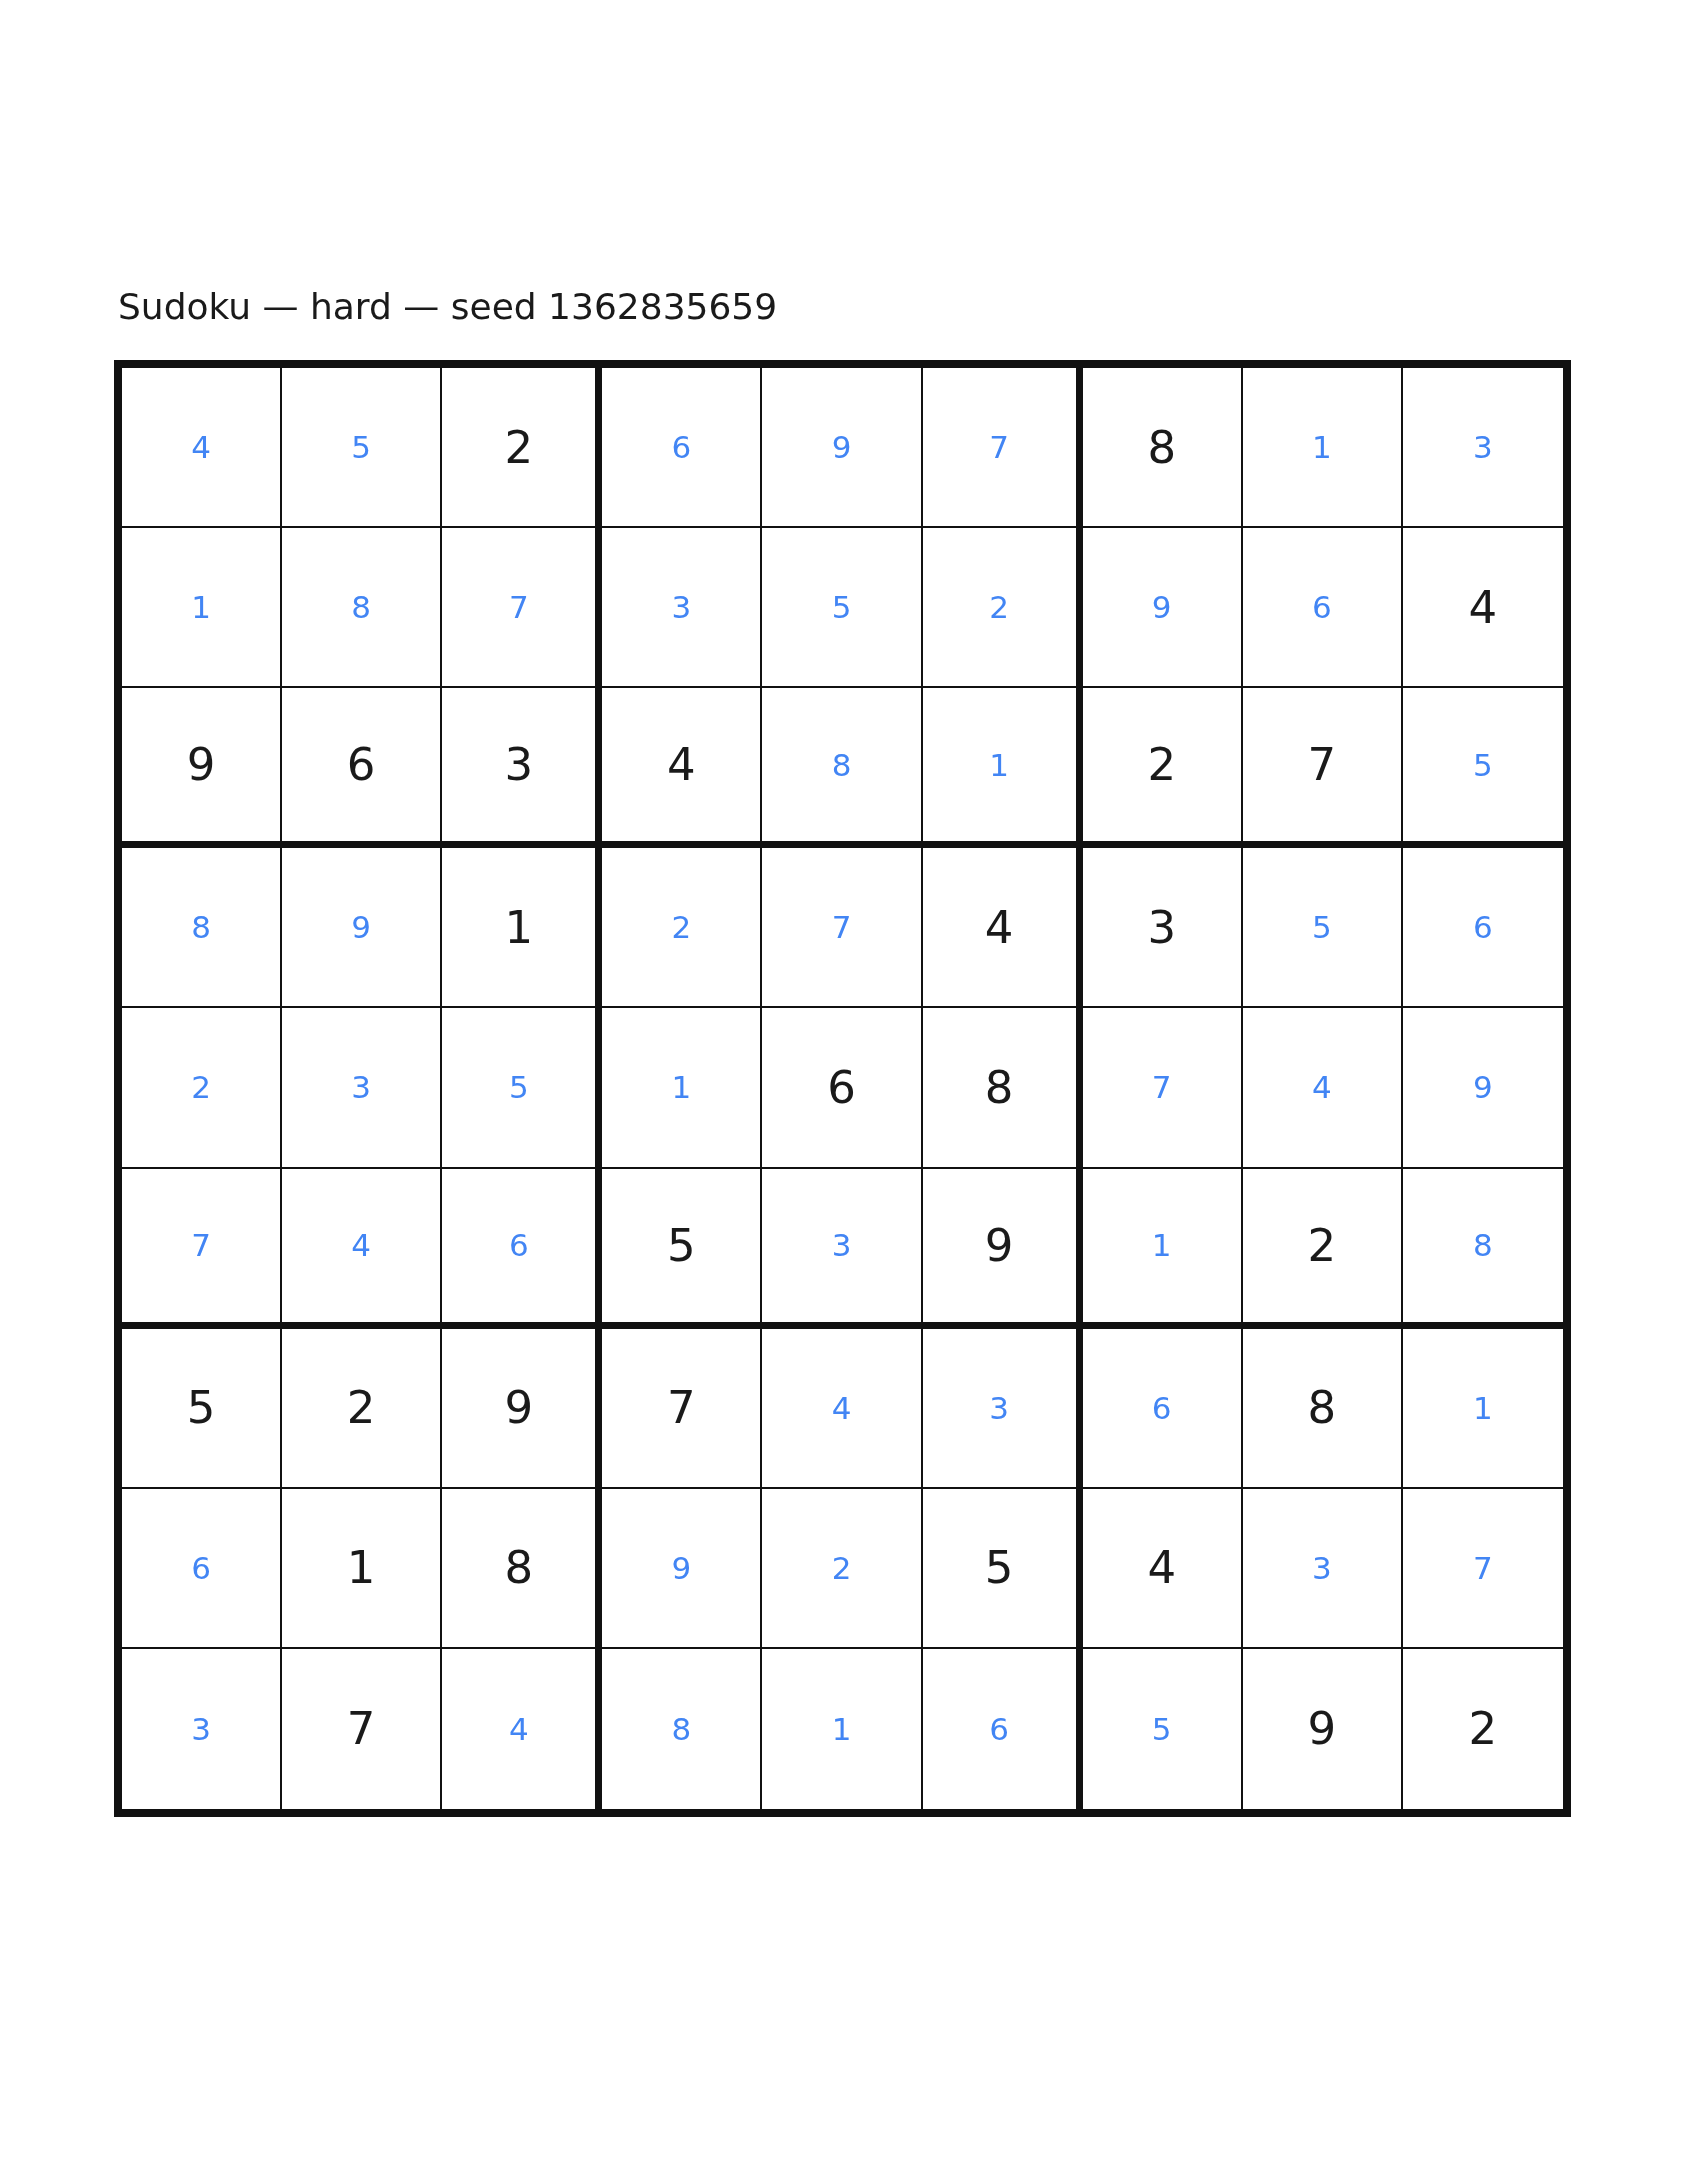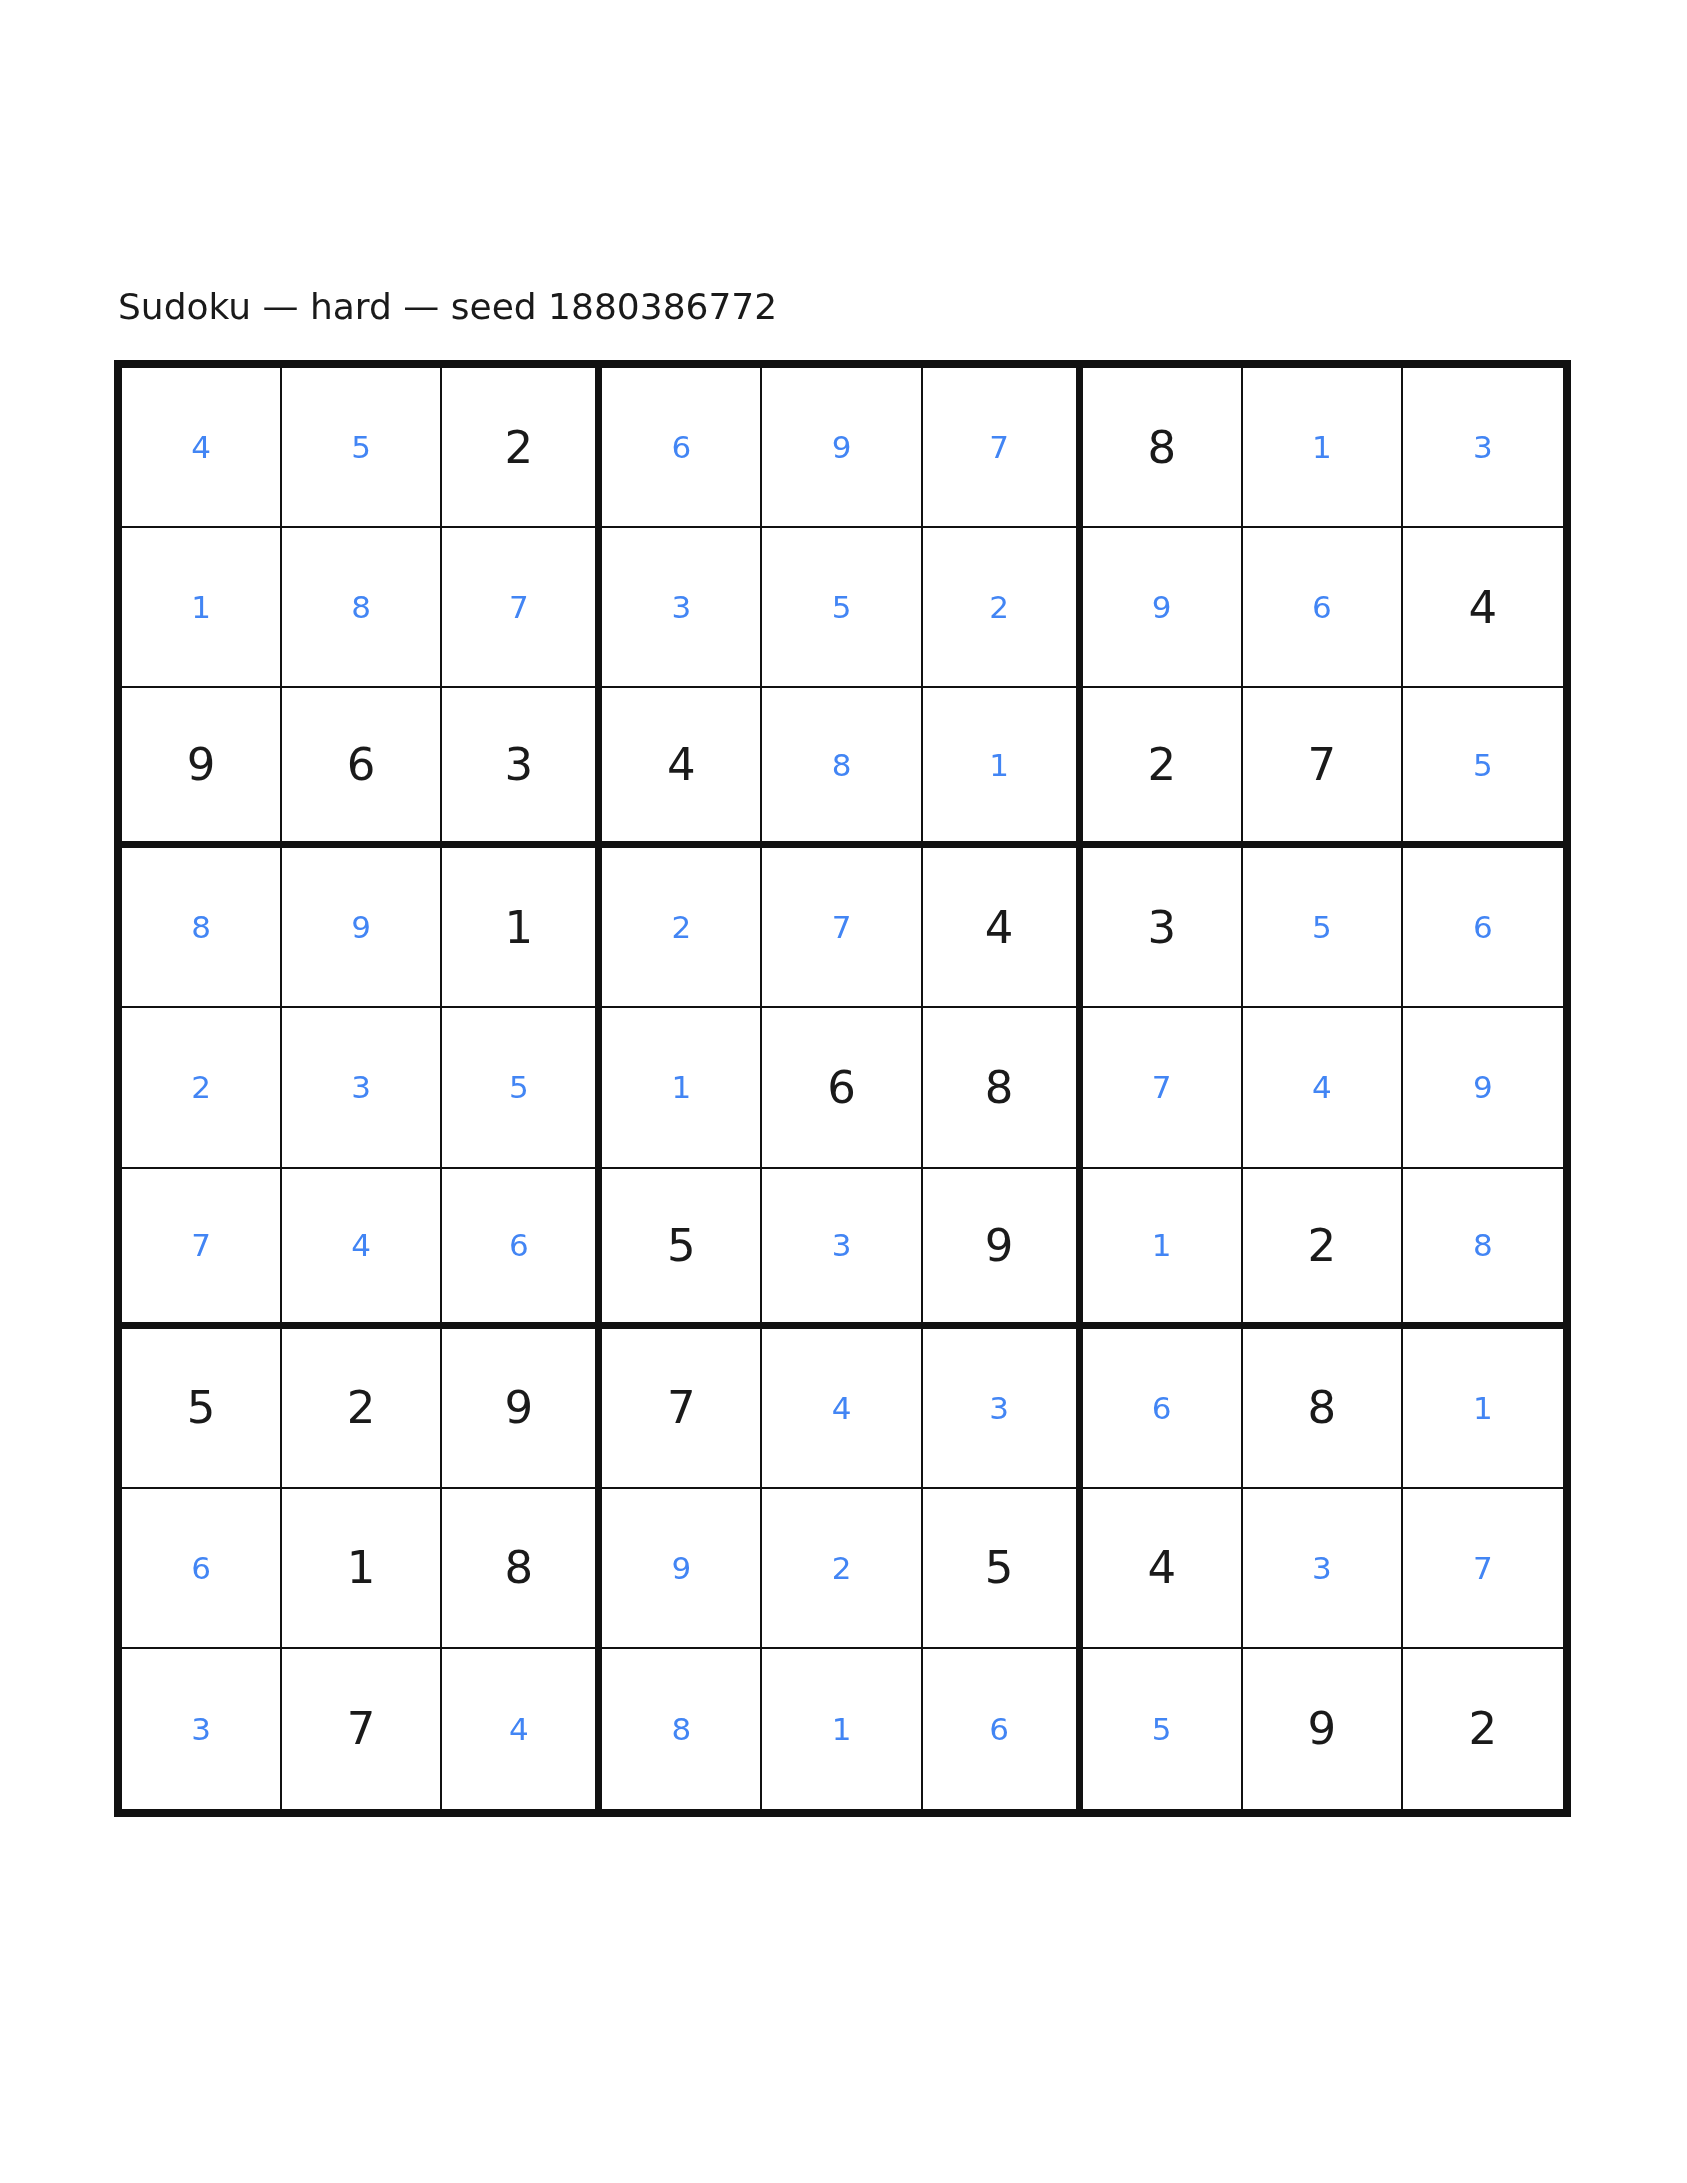--- a/index.html
+++ b/index.html
@@ -56,21 +56,21 @@
   }
   .cell.filled {
     color: var(--filled, #4285f4);
     font-size: 31px;
   }
 </style>
 </head>
 <body>
 
 <div class="page">
-  <div class="title">Sudoku — hard — seed 1880386772</div>
+  <div class="title">Sudoku — hard — seed 1362835659</div>
   <div class="sudoku">
       <div class="cell filled">4</div>
       <div class="cell filled">5</div>
       <div class="cell given thick-r">2</div>
       <div class="cell filled">6</div>
       <div class="cell filled">9</div>
       <div class="cell filled thick-r">7</div>
       <div class="cell given">8</div>
       <div class="cell filled">1</div>
       <div class="cell filled last-c">3</div>

